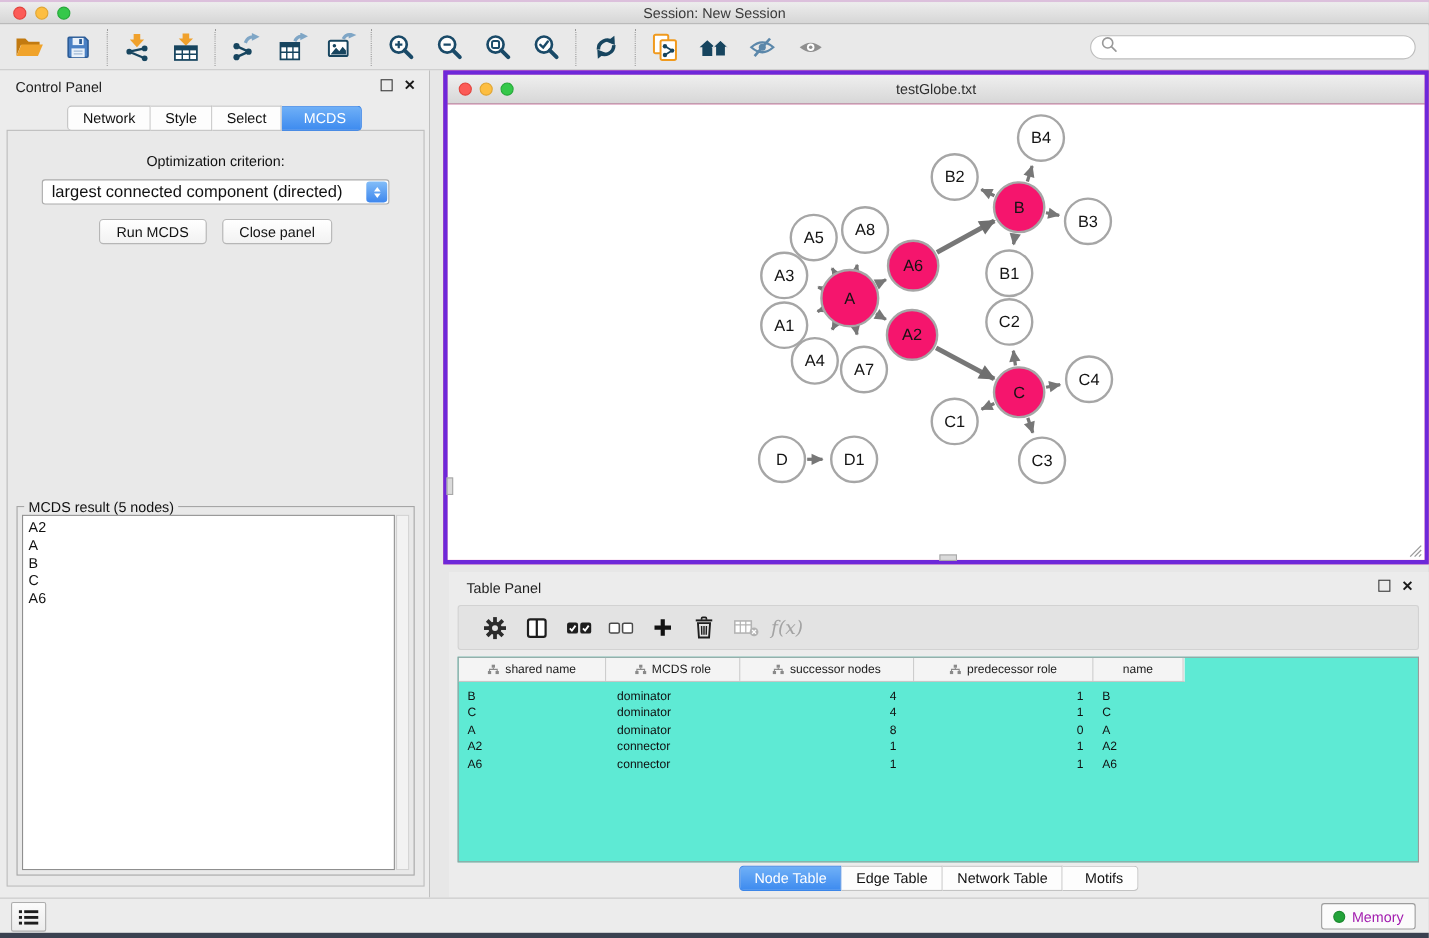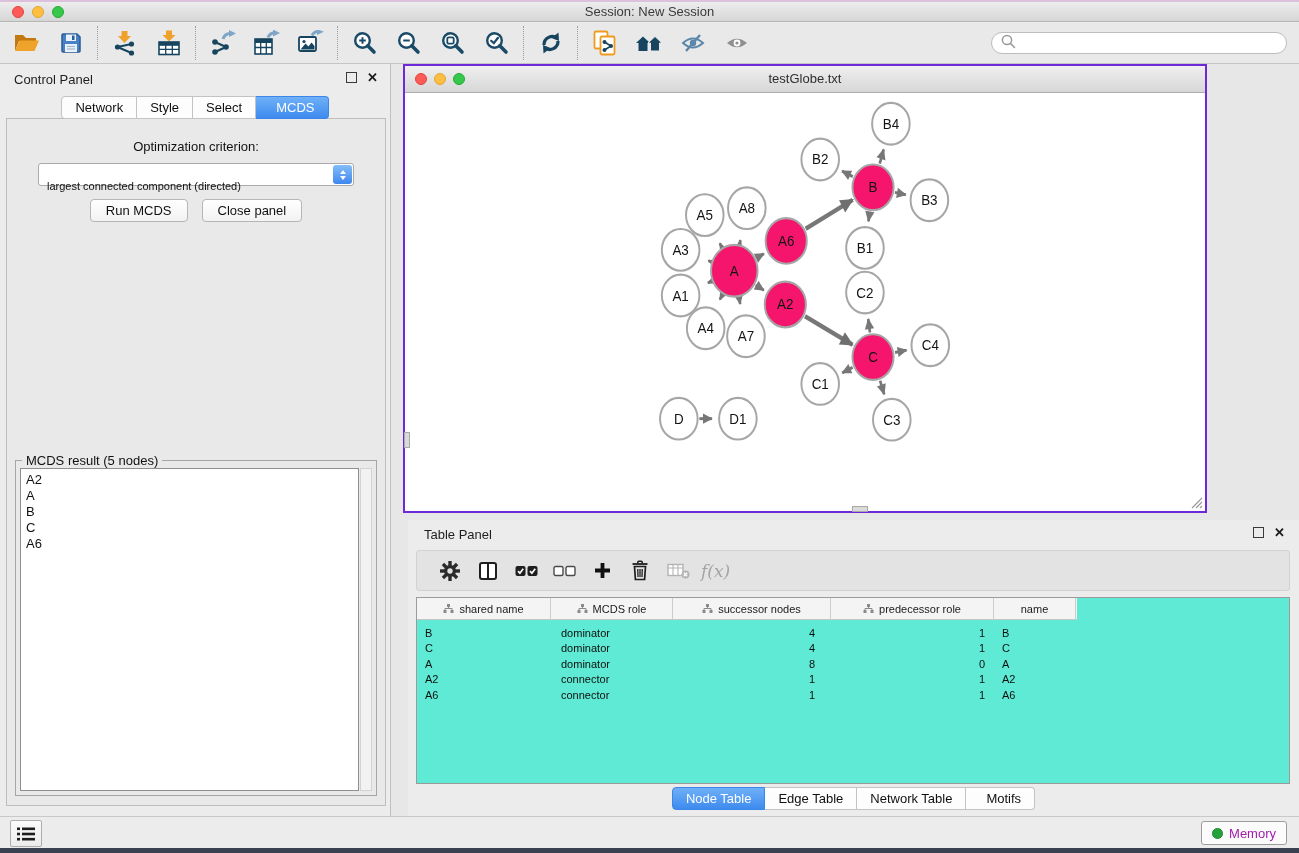--- a/index.html
+++ b/index.html
@@ -35,41 +35,41 @@
   .seg{display:flex;justify-content:center;}
   .tab{background:#FDFDFD;border:1px solid #C3C3C3;border-left:none;font-size:13px;color:#101010;
        padding:0 13px;height:23px;line-height:22px;box-sizing:border-box;}
   .tab:first-child{border-left:1px solid #C3C3C3;border-radius:4px 0 0 4px;}
   .tab:last-child{border-radius:0 4px 4px 0;padding-left:20px;}
   .tab.active{background:linear-gradient(#6FB0F7,#3E8BEF);border-color:#3C86E8;color:#fff;}
   .cp-body{position:absolute;left:6px;right:4px;top:54px;bottom:10px;background:#E9E9E9;border:1px solid #BDBDBD;}
   .opt-label{margin-top:20px;text-align:center;font-size:13px;color:#111;}
   .select{position:relative;margin:9px auto 0;width:316px;height:23px;background:#fff;
           border:1px solid #ABABAB;border-radius:3px;box-sizing:border-box;}
-  .select-value{display:block;line-height:21px;font-size:11px;padding:12px 26px 0 8px;color:#111;
+  .select-value{display:block;line-height:21px;font-size:15px;padding:0 26px 0 8px;color:#111;
                 white-space:nowrap;overflow:hidden;}
   .stepper{position:absolute;right:1px;top:1px;width:19px;height:19px;border-radius:3px;
            background:linear-gradient(#83BDF8,#3E87EE);display:flex;flex-direction:column;
            align-items:center;justify-content:center;gap:2px;}
   .tri-up{width:0;height:0;border-left:3.5px solid transparent;border-right:3.5px solid transparent;border-bottom:4.5px solid #fff;}
   .tri-down{width:0;height:0;border-left:3.5px solid transparent;border-right:3.5px solid transparent;border-top:4.5px solid #fff;}
   .cp-buttons{display:flex;justify-content:center;gap:14px;margin-top:13px;}
   .btn{background:linear-gradient(#FFFFFF,#F2F2F2);border:1px solid #B6B6B6;border-radius:4px;
        font-size:13px;color:#111;padding:0 15px;height:23px;box-sizing:border-box;font-family:inherit;}
   .mcds-box{position:absolute;left:8px;right:8px;top:341px;bottom:9px;border:1px solid #A6A6A6;background:#E9E9E9;}
   .mcds-legend{position:absolute;left:6px;top:-8px;background:#E9E9E9;padding:0 4px;font-size:13px;color:#111;}
   .mcds-list{position:absolute;left:4px;right:17px;top:7px;bottom:4px;background:#fff;
              border:1px solid #8F8F8F;overflow:hidden;padding:3px 0 0 5px;box-sizing:border-box;}
   .mcds-scroll{position:absolute;right:4px;top:7px;bottom:4px;width:12px;background:#F2F2F2;
                border:1px solid #D2D2D2;box-sizing:border-box;}
   .mcds-item{font-size:13px;line-height:16px;color:#111;}
   
   .right-bg{position:absolute;left:391px;top:64px;right:0;height:752px;background:#E7E7E7;}
   
-  .netw{position:absolute;left:403px;top:64px;width:804px;height:449px;border:2px solid #6d28d9;
+  .netw{position:absolute;left:403px;top:64px;width:896px;height:449px;border:4px solid #6d28d9;
         background:#ec4899;box-sizing:border-box;}
   .netw-tb{position:relative;height:26px;background:linear-gradient(#EFEFEF,#D7D7D7);border-bottom:1px solid #ACACAC;}
   .netw-title{text-align:center;line-height:26px;font-size:13px;color:#2E2E2E;}
   .netw-lights{position:absolute;left:10px;top:7px;display:flex;gap:7px;}
   .net-canvas{position:absolute;left:0;top:27px;right:0;bottom:0;background:#fff;}
   .net-canvas svg{position:absolute;left:0;top:0;width:100%;height:100%;}
   .nlabel{font-family:"Liberation Sans",sans-serif;font-size:15px;fill:#141414;}
   .grip-left{position:absolute;left:-1px;top:366px;width:6px;height:16px;background:#DADADA;border:1px solid #A8A8A8;box-sizing:border-box;}
   .grip-bottom{position:absolute;left:447px;bottom:-1px;width:16px;height:6px;background:#DADADA;border:1px solid #A8A8A8;box-sizing:border-box;}
   .resize-corner{position:absolute;right:1px;bottom:1px;}

